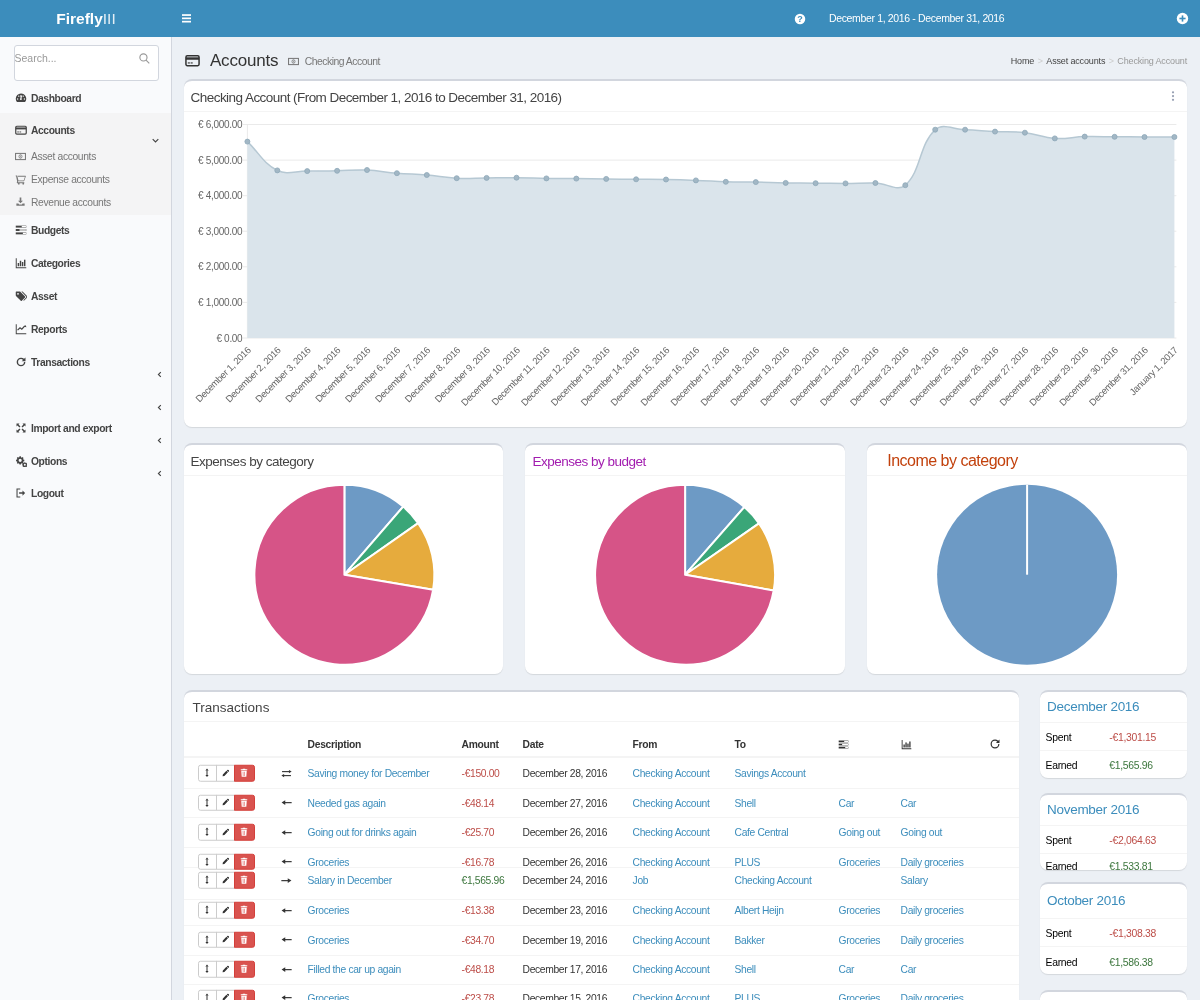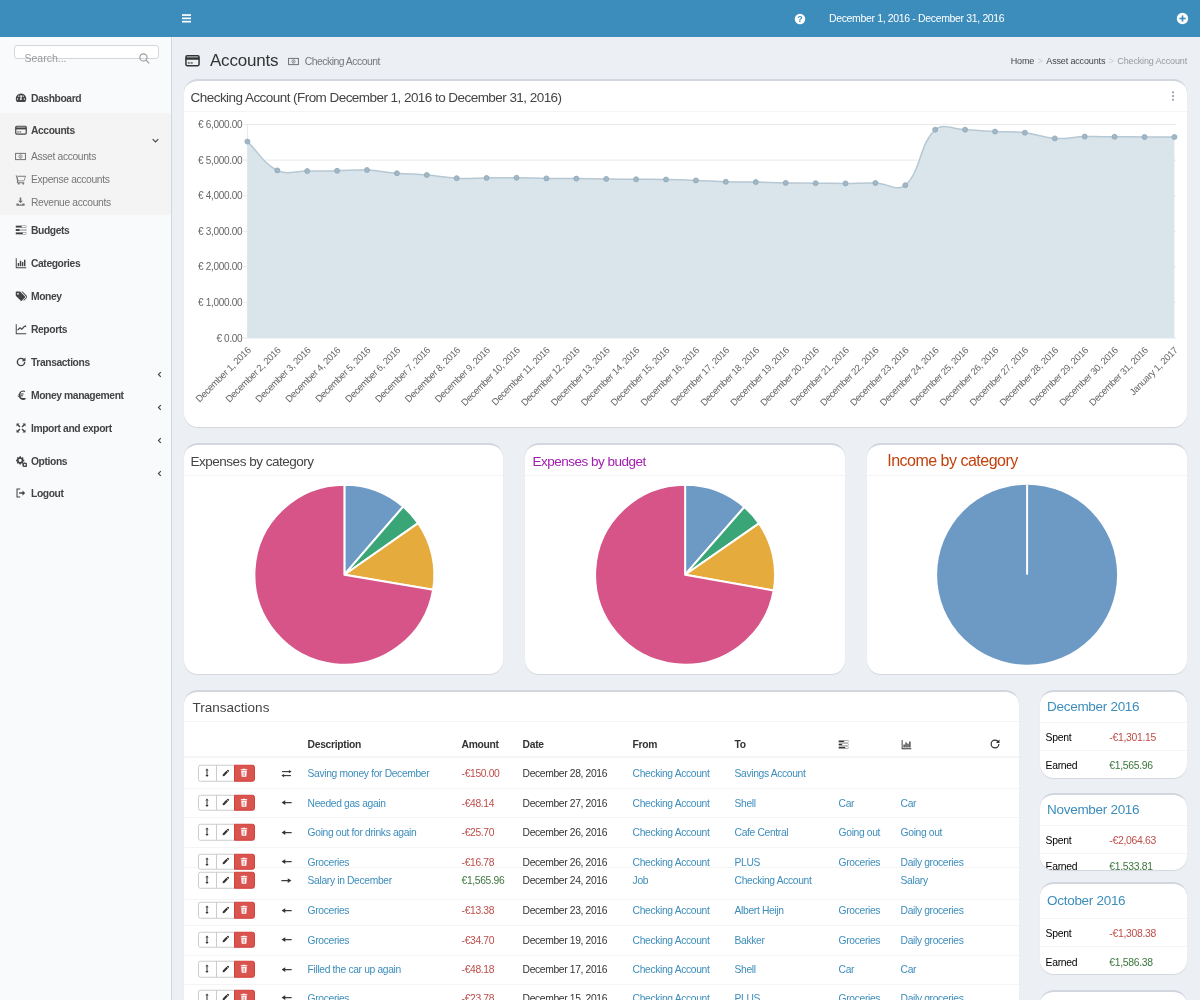--- a/index.html
+++ b/index.html
@@ -2,26 +2,26 @@
 <html><head><meta charset="utf-8"><style>
 *{margin:0;padding:0;box-sizing:border-box}
 html,body{width:1200px;height:1000px;overflow:hidden;background:#ecf0f5;font-family:"Liberation Sans",sans-serif}
 body{position:relative}
 .abs{position:absolute}
 .fi{vertical-align:middle}
 .nav{position:absolute;left:0;top:0;width:1200px;height:37px;background:#3c8dbc;color:#fff}
 .logo{position:absolute;left:0;top:0;width:172px;height:37px;text-align:center;line-height:37px;font-size:15.5px;color:#fff}
 .navtx{position:absolute;top:0;height:37px;line-height:37px;font-size:10.5px;color:#fff}
 .sbar{position:absolute;left:0;top:37px;width:172px;height:963px;background:#f9fafc;border-right:1px solid #d2d6de}
-.sform{position:absolute;left:13.5px;top:8px;width:145px;height:14px;background:#fff;border:1px solid #d2d6de;border-radius:3px;color:#999;font-size:10.5px;line-height:24px;padding-left:10px}
+.sform{position:absolute;left:13.5px;top:8px;width:145px;height:36px;background:#fff;border:1px solid #d2d6de;border-radius:3px;color:#999;font-size:10.5px;line-height:24px;}
 .mitem{left:0;width:171px;height:33px;font-size:10.3px;font-weight:700;color:#444;line-height:33px;padding-left:15px;letter-spacing:-0.4px}
 .mitem .fi{margin-right:4px;margin-top:-2px}
 .smitem{left:0;width:171px;height:22.9px;font-size:10.3px;color:#777;line-height:22.9px;padding-left:15px;letter-spacing:-0.35px}
 .smitem .fi{margin-right:5px;margin-top:-2px;color:#777}
-.box{background:#fff;border-top:2px solid #d2d6de;border-radius:14px;box-shadow:0 1px 1px rgba(0,0,0,0.1)}
+.box{background:#fff;border-top:2px solid #d2d6de;border-radius:8px;box-shadow:0 1px 1px rgba(0,0,0,0.1)}
 .tick{font-size:10px;fill:#666;font-family:"Liberation Sans",sans-serif;letter-spacing:-0.3px}
 .xtick{font-size:9.5px;letter-spacing:-0.3px}
 .lnk{color:#3c8dbc}
 .red{color:#bc4c47}
 .grn{color:#3c763d}
 .dt{color:#333}
 .tc{transform:translateY(-50%);white-space:nowrap;font-size:10.3px;letter-spacing:-0.35px}
 .tc2{transform:translateY(-50%);white-space:nowrap}
 .stc{transform:translateY(-50%);white-space:nowrap;font-size:10.4px;letter-spacing:-0.3px}
 .sepline{left:0;width:835.8px;height:1px;background:#f4f4f4}
@@ -34,20 +34,21 @@
 .arr{color:#333}
 .thead{position:absolute;font-size:10.3px;font-weight:700;color:#333;transform:translateY(-50%);letter-spacing:-0.3px}
 .sbt{left:7.5px;font-size:13.5px;color:#3c8dbc}
 h1{font-size:17px;font-weight:400;color:#333;display:inline;vertical-align:middle;letter-spacing:-0.2px}
 .crumb{position:absolute;top:0;right:13px;font-size:9px;color:#444;transform:translateY(-50%);letter-spacing:-0.15px}
 .crumb .sep{color:#ccc;margin:0 3.5px}
 .crumb .last{color:#999}
 </style></head><body>
 
 <div class="nav">
+ <div class="logo"><b>Firefly</b><span style="font-weight:400;opacity:.85">III</span></div>
  <svg class="abs" style="left:182px;top:13.7px" width="9" height="10" viewBox="0 0 9 10">
       <rect y="0.2" width="9" height="1.7" fill="#fff"></rect>
       <rect y="3.5" width="9" height="1.7" fill="#fff"></rect>
       <rect y="6.8" width="9" height="1.7" fill="#fff"></rect>
     </svg>
  <svg class="abs" style="left:794px;top:12.7px" width="12" height="12" viewBox="0 0 16 16">
       <circle cx="8" cy="8" r="7" fill="#fff"></circle>
       <text x="8" y="12.2" font-size="12" font-weight="bold" text-anchor="middle" fill="#3c8dbc" font-family="Liberation Sans">?</text>
     </svg>
  <div class="navtx" style="left:829px;letter-spacing:-0.35px">December 1, 2016 - December 31, 2016</div>
@@ -99,35 +100,32 @@
     <div class="abs mitem" style="top:209.7px"><svg class="fi" width="12" height="12" viewBox="0 0 16 16">
         <path fill="currentColor" d="M1 1.5h1.3v12H15V15H1z"></path>
         <rect x="3.6" y="8" width="1.9" height="4.3" fill="currentColor"></rect>
         <rect x="6.4" y="5" width="1.9" height="7.3" fill="currentColor"></rect>
         <rect x="9.2" y="6.7" width="1.9" height="5.6" fill="currentColor"></rect>
         <rect x="12" y="3.6" width="1.9" height="8.7" fill="currentColor"></rect>
       </svg><span>Categories</span></div>
     <div class="abs mitem" style="top:242.7px"><svg class="fi" width="12" height="12" viewBox="0 0 16 16">
         <path fill="currentColor" d="M1 2.6c0-.4.3-.7.7-.7h4.6c.3 0 .6.1.8.3l6.3 6.3c.4.4.4 1 0 1.4l-4.3 4.3c-.4.4-1 .4-1.4 0L1.3 7.9A1.1 1.1 0 0 1 1 7.1zm3 1.3a1.2 1.2 0 1 0 0 2.4 1.2 1.2 0 0 0 0-2.4z"></path>
         <path fill="currentColor" d="M8.5 1.9h1.1c.3 0 .6.1.8.3l6 6.3c.4.4.4 1 0 1.4l-4.5 4.5-.8-.8 4.3-4.4z"></path>
-      </svg><span>Money</span></div>
+      </svg><span>Asset</span></div>
     <div class="abs mitem" style="top:275.8px"><svg class="fi" width="12" height="12" viewBox="0 0 16 16">
         <path fill="currentColor" d="M1 1.5h1.3v12H15V15H1z"></path>
         <path fill="none" stroke="currentColor" stroke-width="1.7" d="M3.4 9.5l3.3-3.2 2.4 1.9 4-4.4"></path>
         <path fill="currentColor" d="M13.8 2.5l1.5 3-3-.5z"></path>
       </svg><span>Reports</span></div>
     <div class="abs mitem" style="top:308.9px"><svg class="fi" width="12" height="12" viewBox="0 0 16 16">
         <path fill="currentColor" d="M8 2.2a5.8 5.8 0 1 0 5.8 5.8h-1.9A3.9 3.9 0 1 1 8 4.1c1 0 2 .4 2.7 1.1L8.8 7.1H14V1.9l-1.9 1.9A5.8 5.8 0 0 0 8 2.2z"></path>
       </svg><span>Transactions</span></div>
     <svg class="abs" style="left:156px;top:332.5px" width="7" height="9" viewBox="0 0 16 16">
       <path fill="none" stroke="#444" stroke-width="2.6" d="M11 2.5L5.5 8l5.5 5.5"></path>
     </svg>
-    <div class="abs mitem" style="top:341.9px"><svg class="fi" width="12" height="12" viewBox="0 0 16 16">
-        <path fill="currentColor" d="M10.9 12.1a4.1 4.1 0 0 1-3.8-2.6h3.3l.5-1.2H6.8a5 5 0 0 1 0-1.1h4.4l.5-1.2H7.1a4.1 4.1 0 0 1 3.8-2.5c.8 0 1.5.2 2.1.6l.7-1.4A5.9 5.9 0 0 0 5.2 7.2H4l-.5 1.1h1.6a6 6 0 0 0 0 1.2H4l-.5 1.1h1.7a5.9 5.9 0 0 0 9.4 2.6l-.8-1.3c-.5.2-1.2.2-1.9.2z"></path>
-      </svg><span>Money management</span></div>
     <svg class="abs" style="left:156px;top:365.5px" width="7" height="9" viewBox="0 0 16 16">
       <path fill="none" stroke="#444" stroke-width="2.6" d="M11 2.5L5.5 8l5.5 5.5"></path>
     </svg>
     <div class="abs mitem" style="top:375.0px"><svg class="fi" width="12" height="12" viewBox="0 0 16 16">
         <path fill="currentColor" d="M2 2h4L4.7 3.3l2.6 2.6-1.4 1.4-2.6-2.6L2 6zM14 2v4l-1.3-1.3-2.6 2.6-1.4-1.4 2.6-2.6L10 2zM2 14v-4l1.3 1.3 2.6-2.6 1.4 1.4-2.6 2.6L6 14zM14 14h-4l1.3-1.3-2.6-2.6 1.4-1.4 2.6 2.6L14 10z"></path>
       </svg><span>Import and export</span></div>
     <svg class="abs" style="left:156px;top:398.5px" width="7" height="9" viewBox="0 0 16 16">
       <path fill="none" stroke="#444" stroke-width="2.6" d="M11 2.5L5.5 8l5.5 5.5"></path>
     </svg>
     <div class="abs mitem" style="top:407.9px"><svg class="fi" width="12" height="12" viewBox="0 0 16 16">

